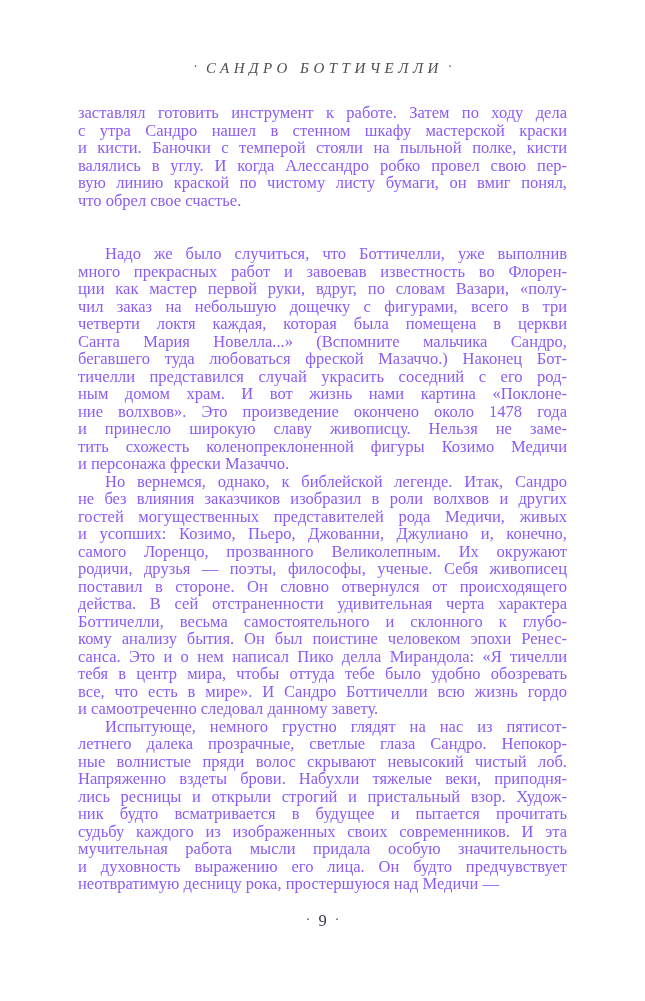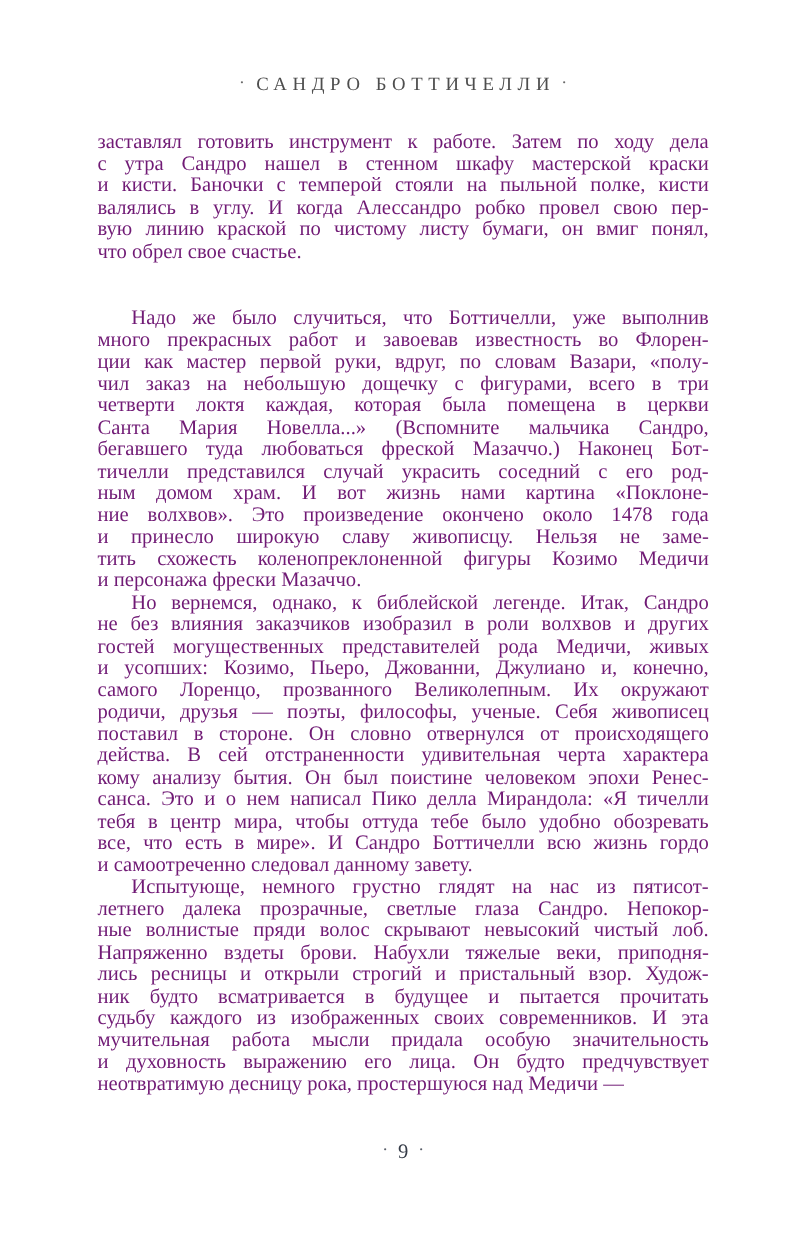--- a/index.html
+++ b/index.html
@@ -20,38 +20,39 @@
   .running-head {
     position: absolute;
     top: 60px;
     left: 0;
     right: 0;
     text-align: center;
     font-size: 15px;
     color: #4e4e4e;
     letter-spacing: 4.5px;
     white-space: nowrap;
+    font-style: italic;
   }
   .running-head .decor {
     letter-spacing: 0;
     color: #6a6a6a;
     font-size: 14px;
     position: relative;
     top: -2px;
   }
   .running-head .decor.left  { margin-right: 9px; }
   .running-head .decor.right { margin-left: 5px; }
   .text-block {
     position: absolute;
     top: 104px;
     left: 78px;
     width: 489px;
     font-size: 16.5px;
     line-height: 17.5px;
-    color: #701a75;
+    color: #8b5cf6;
   }
   .paragraph { margin: 0; }
   .paragraph.space-before { margin-top: 36px; }
   .line {
     text-align: justify;
     text-align-last: justify;
     height: 17.5px;
     overflow: visible;
     white-space: normal;
   }
@@ -114,20 +115,21 @@
       </div>
       <div class="paragraph">
         <div class="line indent">Но вернемся, однако, к библейской легенде. Итак, Сандро</div>
         <div class="line">не без влияния заказчиков изобразил в роли волхвов и других</div>
         <div class="line">гостей могущественных представителей рода Медичи, живых</div>
         <div class="line">и усопших: Козимо, Пьеро, Джованни, Джулиано и, конечно,</div>
         <div class="line">самого Лоренцо, прозванного Великолепным. Их окружают</div>
         <div class="line">родичи, друзья — поэты, философы, ученые. Себя живописец</div>
         <div class="line">поставил в стороне. Он словно отвернулся от происходящего</div>
         <div class="line">действа. В сей отстраненности удивительная черта характера</div>
+        <div class="line">Боттичелли, весьма самостоятельного и склонного к глубо-</div>
         <div class="line">кому анализу бытия. Он был поистине человеком эпохи Ренес-</div>
         <div class="line">санса. Это и о нем написал Пико делла Мирандола: «Я тичелли</div>
         <div class="line">тебя в центр мира, чтобы оттуда тебе было удобно обозревать</div>
         <div class="line">все, что есть в мире». И Сандро Боттичелли всю жизнь гордо</div>
         <div class="line last">и самоотреченно следовал данному завету.</div>
       </div>
       <div class="paragraph">
         <div class="line indent">Испытующе, немного грустно глядят на нас из пятисот-</div>
         <div class="line">летнего далека прозрачные, светлые глаза Сандро. Непокор-</div>
         <div class="line">ные волнистые пряди волос скрывают невысокий чистый лоб.</div>

